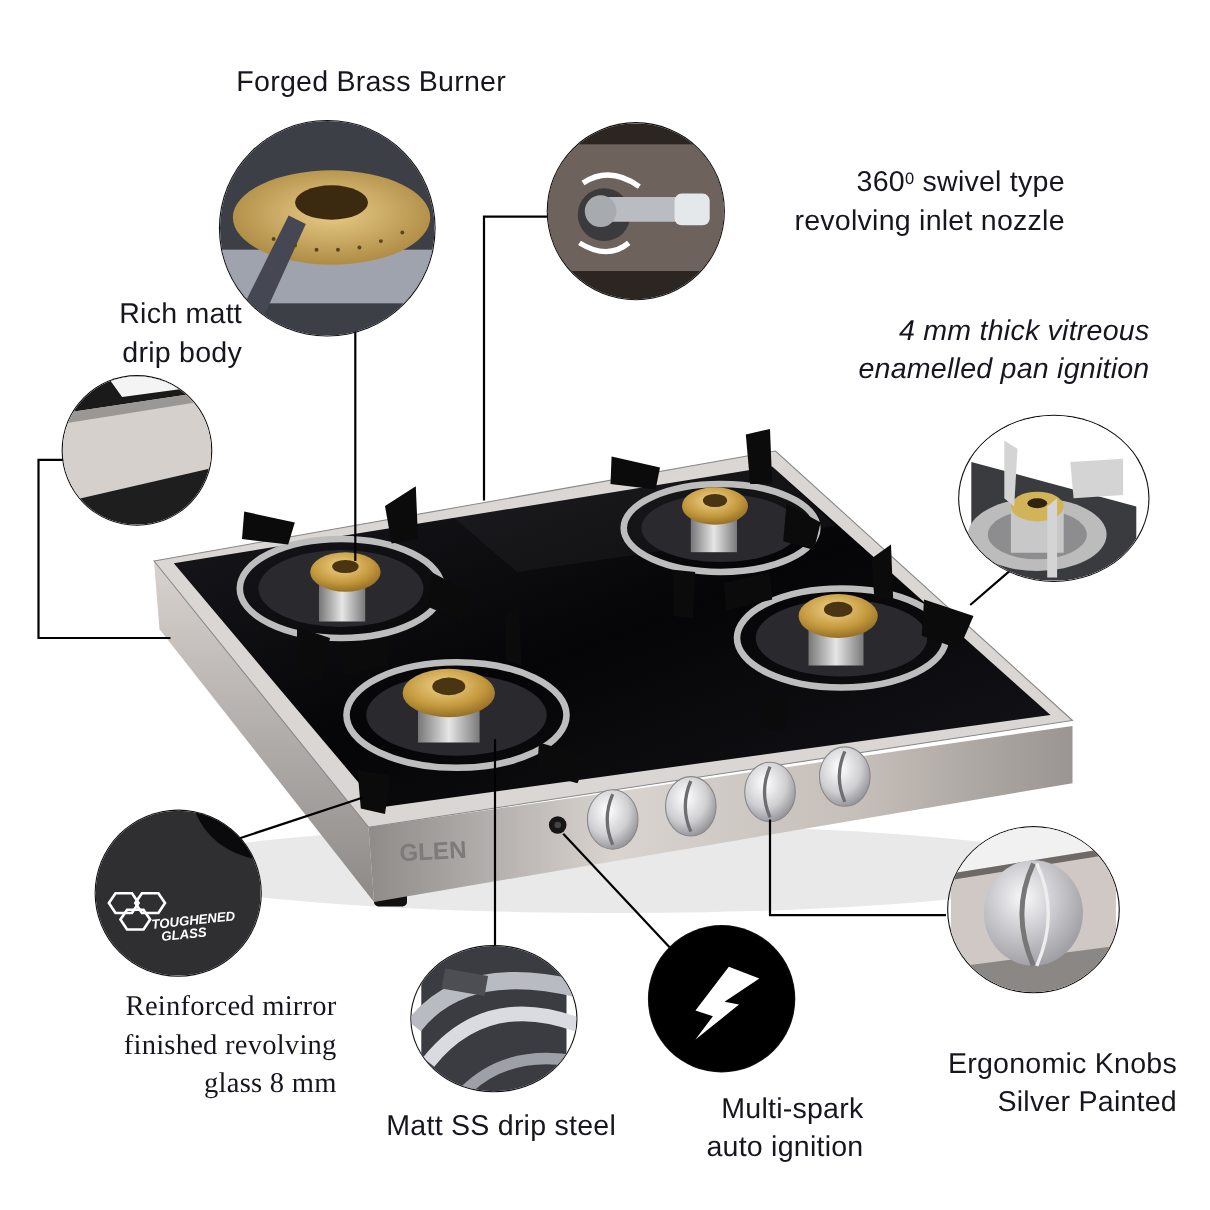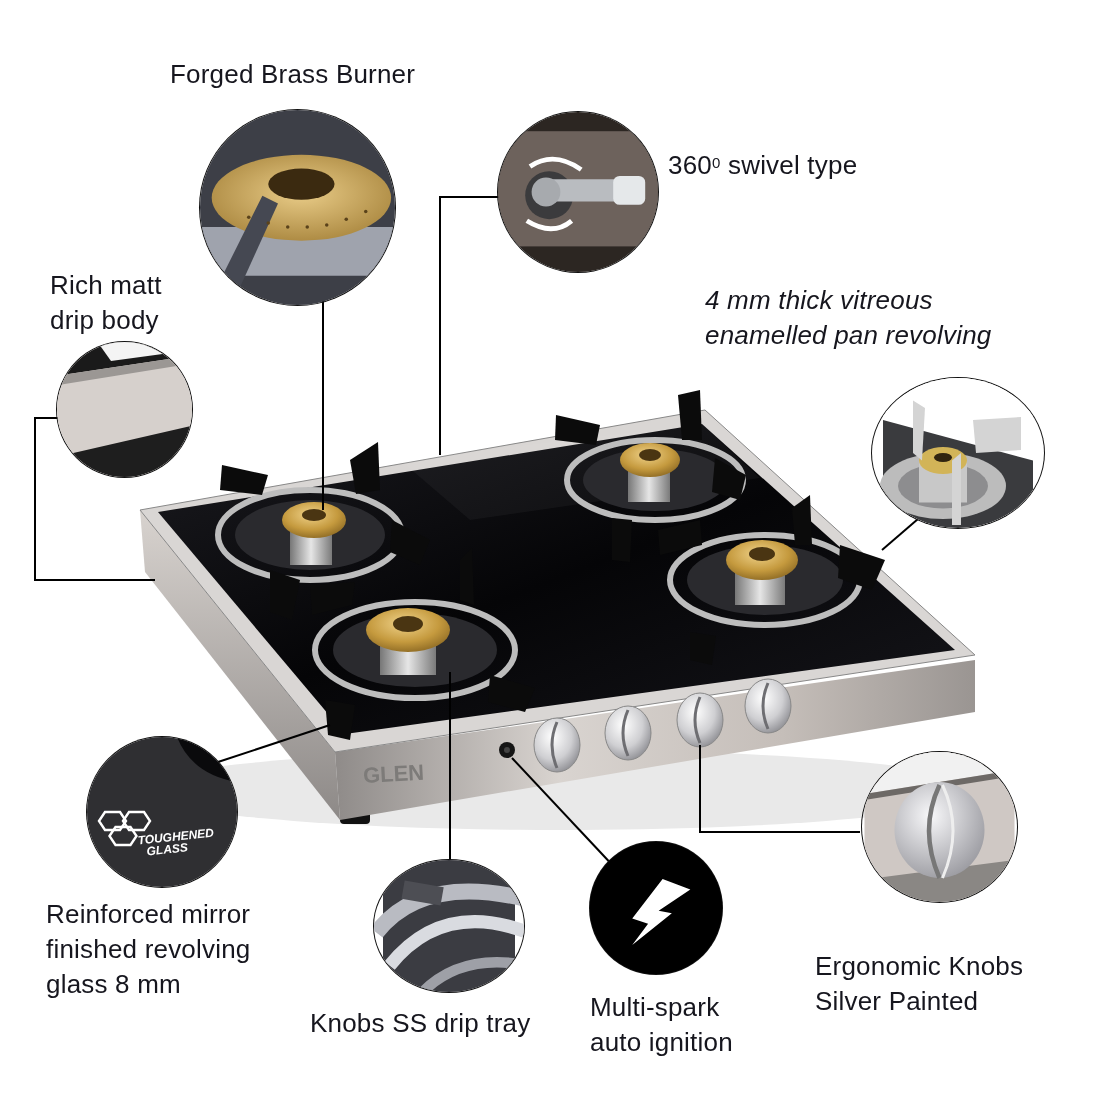--- a/index.html
+++ b/index.html
@@ -1,17 +1,17 @@
 <!DOCTYPE html>
 <html><head>
 <meta charset="utf-8">
 <style>
   html,body{margin:0;padding:0;background:#ffffff;}
   body{width:1100px;height:1100px;position:relative;overflow:hidden;font-family:"Liberation Sans","DejaVu Sans",sans-serif;color:#1a1a22;}
-  .label{position:absolute;text-align:left;font-size:26px;line-height:35px;color:#16161e;white-space:nowrap;letter-spacing:0.2px;}
+  .label{position:absolute;text-align:right;font-size:26px;line-height:35px;color:#16161e;white-space:nowrap;letter-spacing:0.2px;}
   .label sup{font-size:15px;vertical-align:top;position:relative;top:-3px;}
   .circle{position:absolute;border-radius:50%;overflow:hidden;box-shadow:0 0 0 1px #111;}
   .circle svg{display:block;width:100%;height:100%;}
   svg.lines{position:absolute;left:0;top:0;width:1100px;height:1100px;pointer-events:none;}
   .stove{position:absolute;left:0;top:0;width:1100px;height:1100px;}
 </style>
 </head>
 <body>
 
 <svg class="stove" viewBox="0 0 1100 1100">
@@ -257,40 +257,41 @@
     <path d="M52 22 q14 30 0 62" stroke="#eee" stroke-width="2" fill="none"></path>
   </svg>
 </div>
 
 <div class="label" style="left:170px;top:57px;width:290px;">
   <span>Forged Brass Burner</span>
 </div>
 
 <div class="label" style="left:668px;top:148px;width:300px;">
   <span>360</span><sup>0</sup><span> swivel type</span><br>
+  <span>revolving inlet nozzle</span>
 </div>
 
 <div class="label" style="left:50px;top:268px;width:170px;">
   <span>Rich matt</span><br>
   <span>drip body</span>
 </div>
 
 <div class="label" style="left:705px;top:283px;width:340px;font-style:italic;">
   <span>4 mm thick vitreous</span><br>
-  <span>enamelled pan revolving</span>
-</div>
-
-<div class="label" style="left:46px;top:897px;width:280px;">
+  <span>enamelled pan ignition</span>
+</div>
+
+<div class="label" style="left:26px;top:897px;width:280px;font-family:Liberation Serif, serif;">
   <span>Reinforced mirror</span><br>
   <span>finished revolving</span><br>
   <span>glass 8 mm</span>
 </div>
 
 <div class="label" style="left:310px;top:1006px;width:250px;">
-  <span>Knobs SS drip tray</span>
+  <span>Matt SS drip steel</span>
 </div>
 
 <div class="label" style="left:590px;top:990px;width:195px;">
   <span>Multi-spark</span><br>
   <span>auto ignition</span>
 </div>
 
 <div class="label" style="left:815px;top:949px;width:255px;">
   <span>Ergonomic Knobs</span><br>
   <span>Silver Painted</span>

